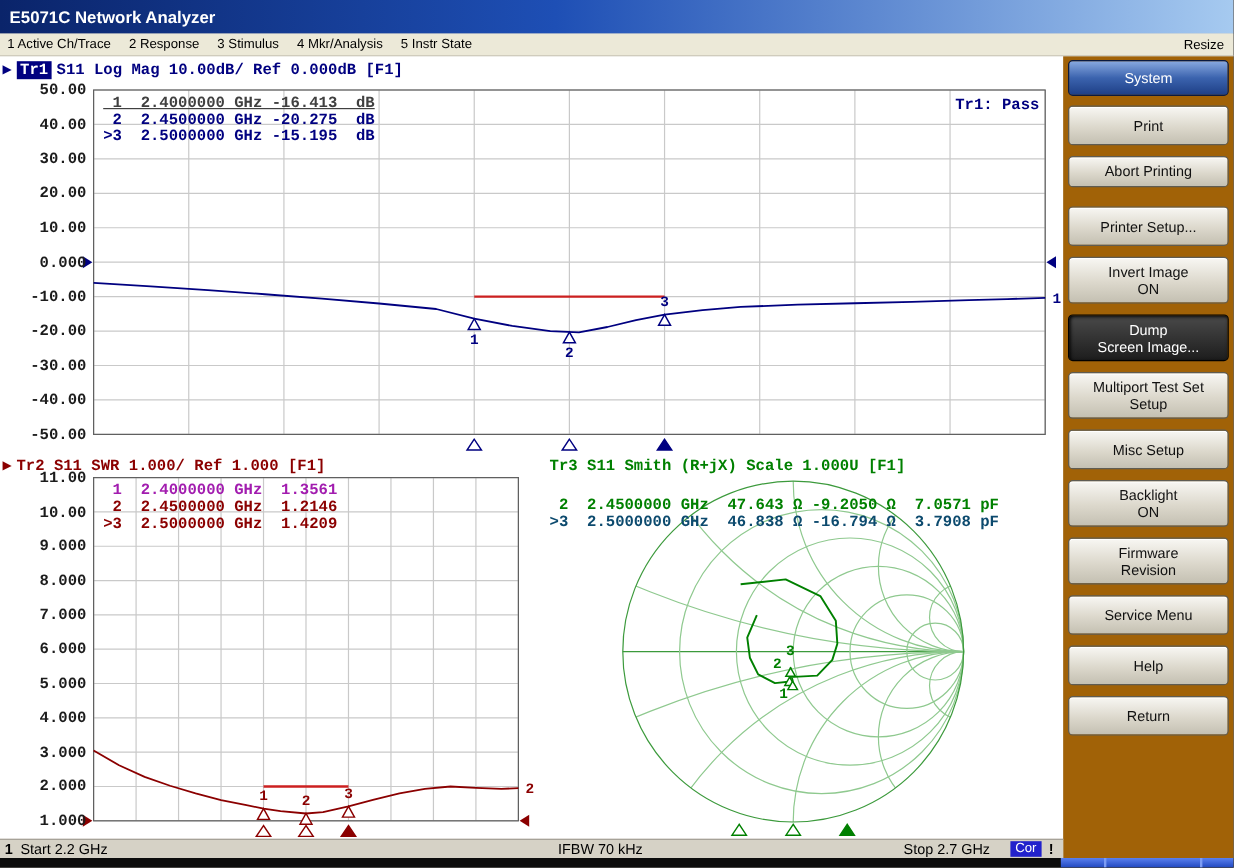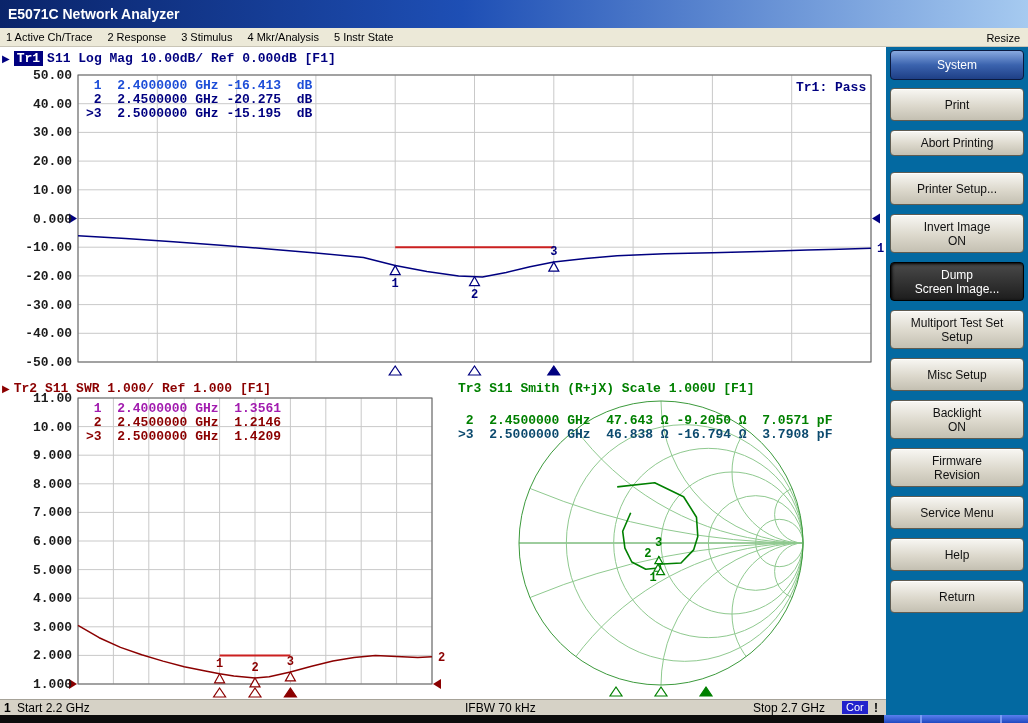--- a/index.html
+++ b/index.html
@@ -15,21 +15,21 @@
   .resize{position:absolute;right:8px;top:0;height:19px;display:flex;align-items:center}
   .main{position:absolute;left:0;top:47px;width:886px;height:652px;background:#fff}
   #gfx{position:absolute;left:0;top:0;width:1028px;height:723px;pointer-events:none}
   #overlay{position:absolute;left:0;top:0;width:886px;height:715px;overflow:hidden;pointer-events:none}
   .mono{font-family:"Liberation Mono","DejaVu Sans Mono",monospace;font-weight:bold;white-space:pre}
   .hdr{position:absolute;height:16px;display:flex;align-items:center;gap:4px;font-size:13px}
   .arrow{font-size:10px;line-height:15px}
   .tr1badge{background:#000080;color:#fff;padding:0 3px;font-size:13px;line-height:15px}
   .readout{position:absolute;font-size:13px;line-height:14px}
   .ytick{position:absolute;left:6px;width:66px;text-align:right;font-size:13px;transform:translateY(-50%);color:#1c1c1c}
-  .sidebar{position:absolute;left:886px;top:47px;width:142px;height:668px;background:#0369a1}
+  .sidebar{position:absolute;left:886px;top:47px;width:142px;height:668px;background:#a16207}
   .sk-title{position:absolute;left:4px;top:3px;width:134px;height:30px;border-radius:4px;
     background:linear-gradient(#88a9e0 0%,#3b63ae 50%,#1e3f86 100%);border:1px solid #0a1a40;
     color:#fff;font-size:12px;display:flex;align-items:center;justify-content:center}
   .sk{position:absolute;left:4px;width:134px;border-radius:4px;
     background:linear-gradient(#f8f7f3 0%,#dcd8cc 55%,#c4c0b2 100%);border:1px solid #5f5c52;
     box-shadow:inset 0 1px 0 #fff;color:#111;font-size:12px;line-height:14px;
     display:flex;flex-direction:column;align-items:center;justify-content:center;text-align:center;cursor:default}
   .sk.pressed{background:linear-gradient(#4a4a4a,#1d1d1d);color:#fff;border:1px solid #000;
     box-shadow:inset 1px 1px 3px #000}
   .statusbar{position:absolute;left:0;top:699px;width:886px;height:16px;background:#d6d2c6;
@@ -205,21 +205,21 @@
       <div class="ytick mono" style="top: 426.6px;">10.00</div>
       <div class="ytick mono" style="top: 455.2px;">9.000</div>
       <div class="ytick mono" style="top: 483.8px;">8.000</div>
       <div class="ytick mono" style="top: 512.4px;">7.000</div>
       <div class="ytick mono" style="top: 541px;">6.000</div>
       <div class="ytick mono" style="top: 569.6px;">5.000</div>
       <div class="ytick mono" style="top: 598.2px;">4.000</div>
       <div class="ytick mono" style="top: 626.8px;">3.000</div>
       <div class="ytick mono" style="top: 655.4px;">2.000</div>
       <div class="ytick mono" style="top: 684px;">1.000</div>
-      <div class="readout mono" style="left: 86px; top: 79px; color: #1d4ed8;"> 1  2.4000000 GHz -16.413  dB</div>
+      <div class="readout mono" style="left: 86px; top: 79px; color: #404040; text-decoration: underline;"> 1  2.4000000 GHz -16.413  dB</div>
       <div class="readout mono" style="left: 86px; top: 93px; color: rgb(0, 0, 128);"> 2  2.4500000 GHz -20.275  dB</div>
       <div class="readout mono" style="left: 86px; top: 107px; color: rgb(0, 0, 128);">&gt;3  2.5000000 GHz -15.195  dB</div>
       <div class="readout mono" style="left: 86px; top: 402px; color: #a21caf;"> 1  2.4000000 GHz  1.3561</div>
       <div class="readout mono" style="left: 86px; top: 416px; color: rgb(139, 0, 0);"> 2  2.4500000 GHz  1.2146</div>
       <div class="readout mono" style="left: 86px; top: 430px; color: rgb(139, 0, 0);">&gt;3  2.5000000 GHz  1.4209</div>
       <div class="readout mono" style="left: 458px; top: 414px; color: rgb(0, 128, 0);"> 2  2.4500000 GHz  47.643 Ω -9.2050 Ω  7.0571 pF</div>
       <div class="readout mono" style="left: 458px; top: 428px; color: #0c4a6e;">&gt;3  2.5000000 GHz  46.838 Ω -16.794 Ω  3.7908 pF</div>
     </div>
 
   <div class="sidebar">

